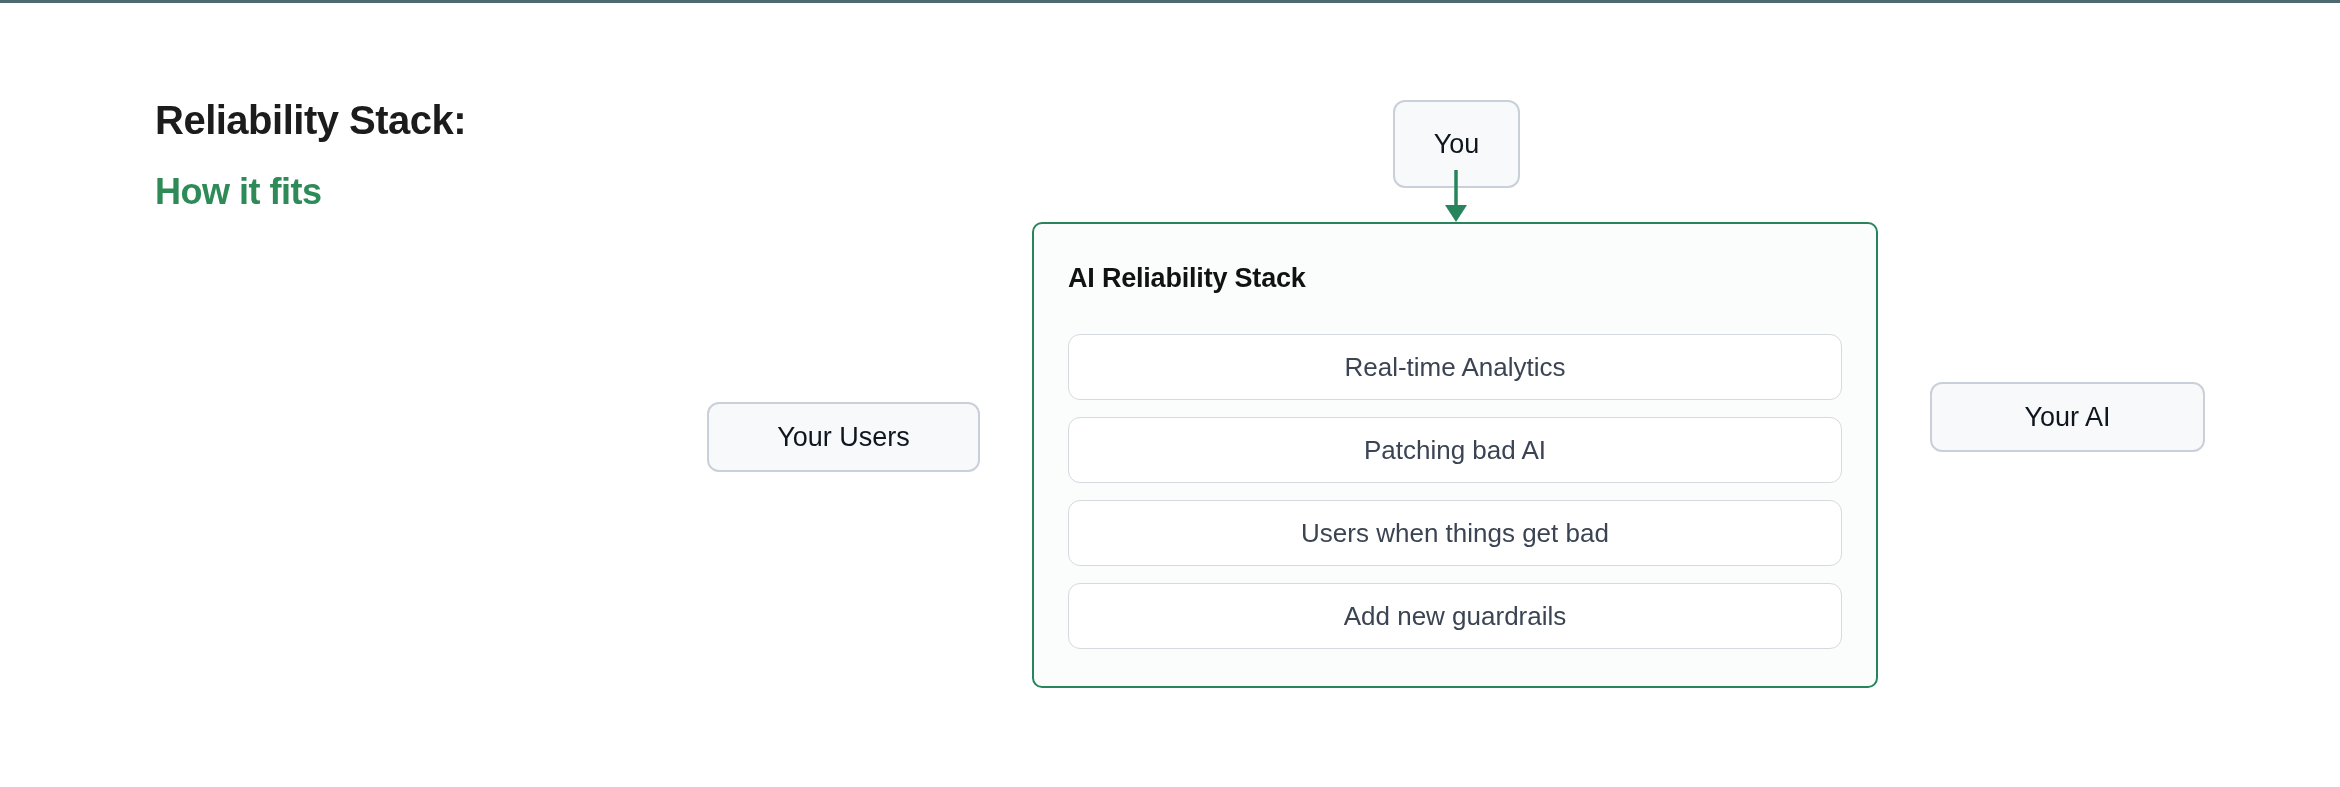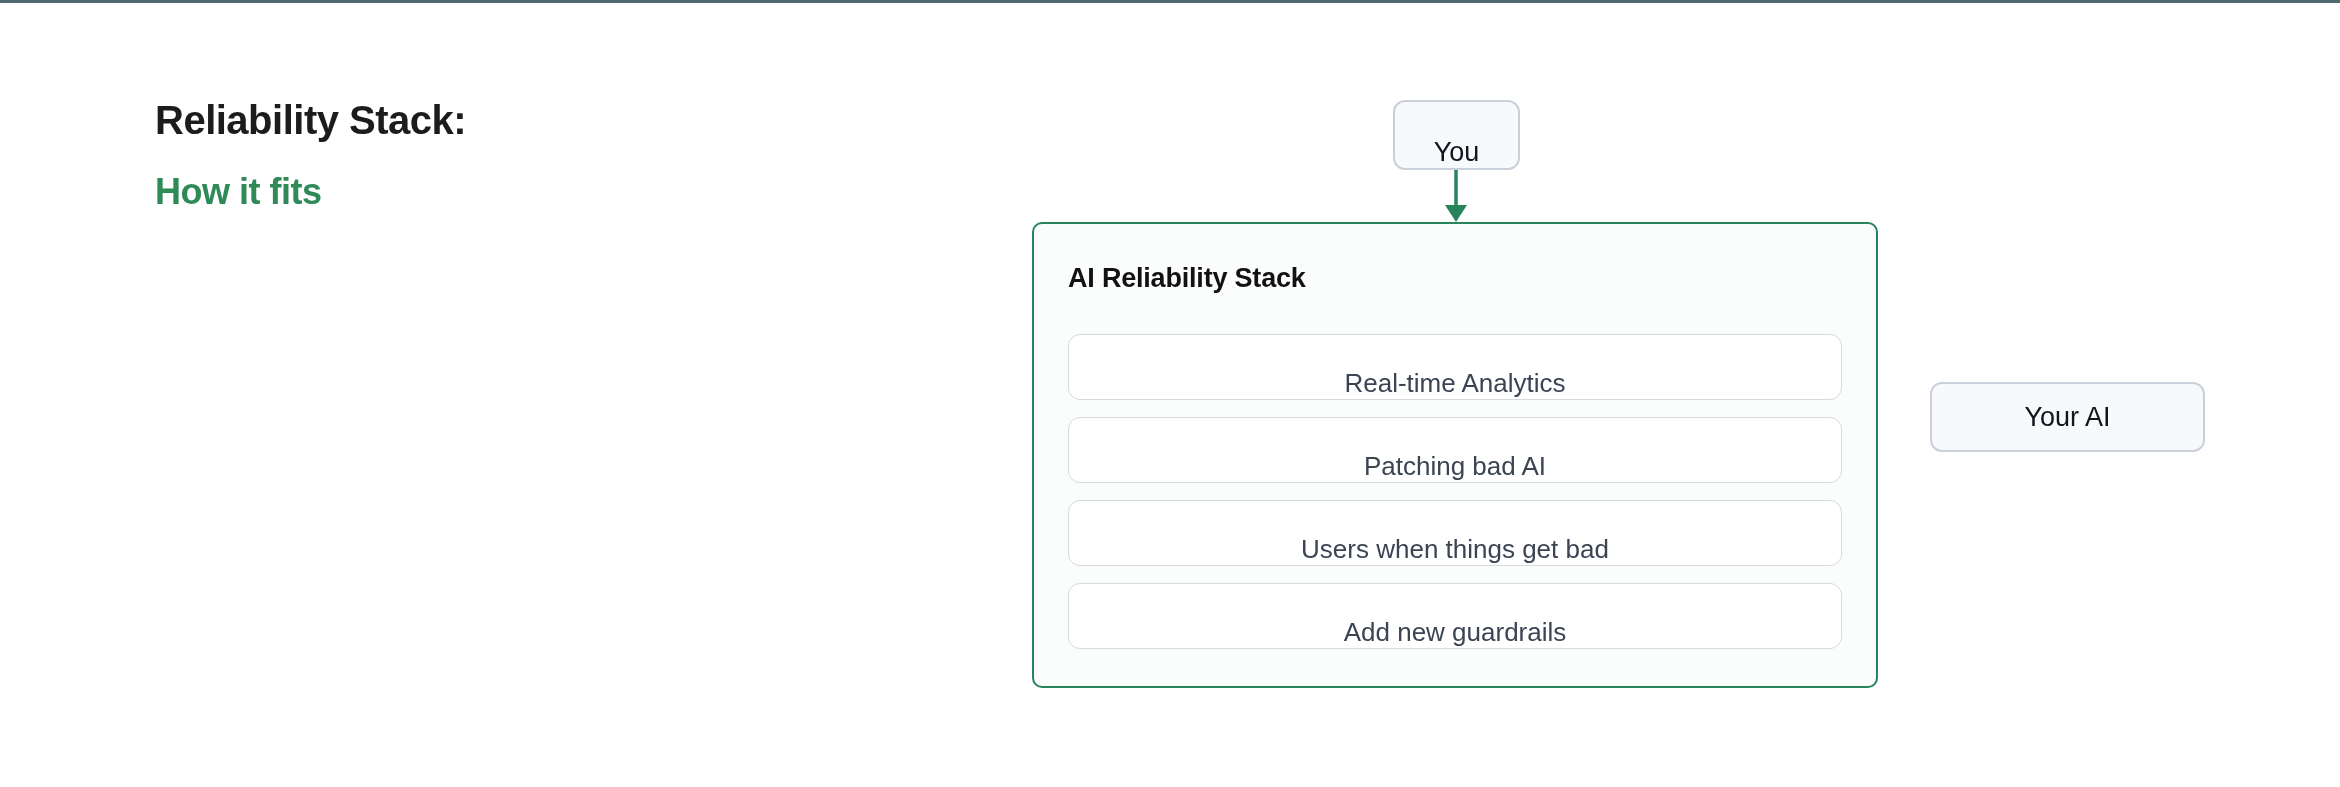--- a/index.html
+++ b/index.html
@@ -30,21 +30,21 @@
   }
 
   .node {
     position: absolute;
     background: #f7f9fa;
     border: 2px solid #c9d0d9;
     border-radius: 12px;
     display: flex; align-items: center; justify-content: center;
     font-size: 27px; font-weight: 400; color: #10161f;
   }
-  .you-node   { left: 1393px; top: 100px; width: 127px; height: 70px; align-items: flex-end; }
+  .you-node   { left: 1393px; top: 100px; width: 127px; height: 88px; }
   .users-node { left: 707px;  top: 402px; width: 273px; height: 70px; }
   .ai-node    { left: 1930px; top: 382px; width: 275px; height: 70px; }
 
   .arrow-svg { position: absolute; left: 1442px; top: 170px; }
 
   .stack-container {
     position: absolute; left: 1032px; top: 222px;
     width: 846px; height: 466px;
     background: #fbfdfc;
     border: 2px solid #28845a;
@@ -56,21 +56,21 @@
     line-height: 36px;
     margin-bottom: 38px;
     letter-spacing: -0.2px;
   }
   .stack-items { display: flex; flex-direction: column; gap: 17px; }
   .stack-item {
     height: 66px;
     background: #ffffff;
     border: 1.5px solid #d5dade;
     border-radius: 12px;
-    display: flex; align-items: flex-end; justify-content: center;
+    display: flex; align-items: center; justify-content: center;
     font-size: 26px; font-weight: 400; color: #3b4453;
   }
 </style>
 </head>
 <body>
 
 <div class="stage">
 
   <div class="top-bar"></div>
 
@@ -99,18 +99,21 @@
       </div>
       <div class="stack-item">
         <span>Users when things get bad</span>
       </div>
       <div class="stack-item">
         <span>Add new guardrails</span>
       </div>
     </div>
   </div>
 
+  <div class="node users-node">
+    <span>Your Users</span>
+  </div>
 
   <div class="node ai-node">
     <span>Your AI</span>
   </div>
 
 </div>
 
 </body></html>

